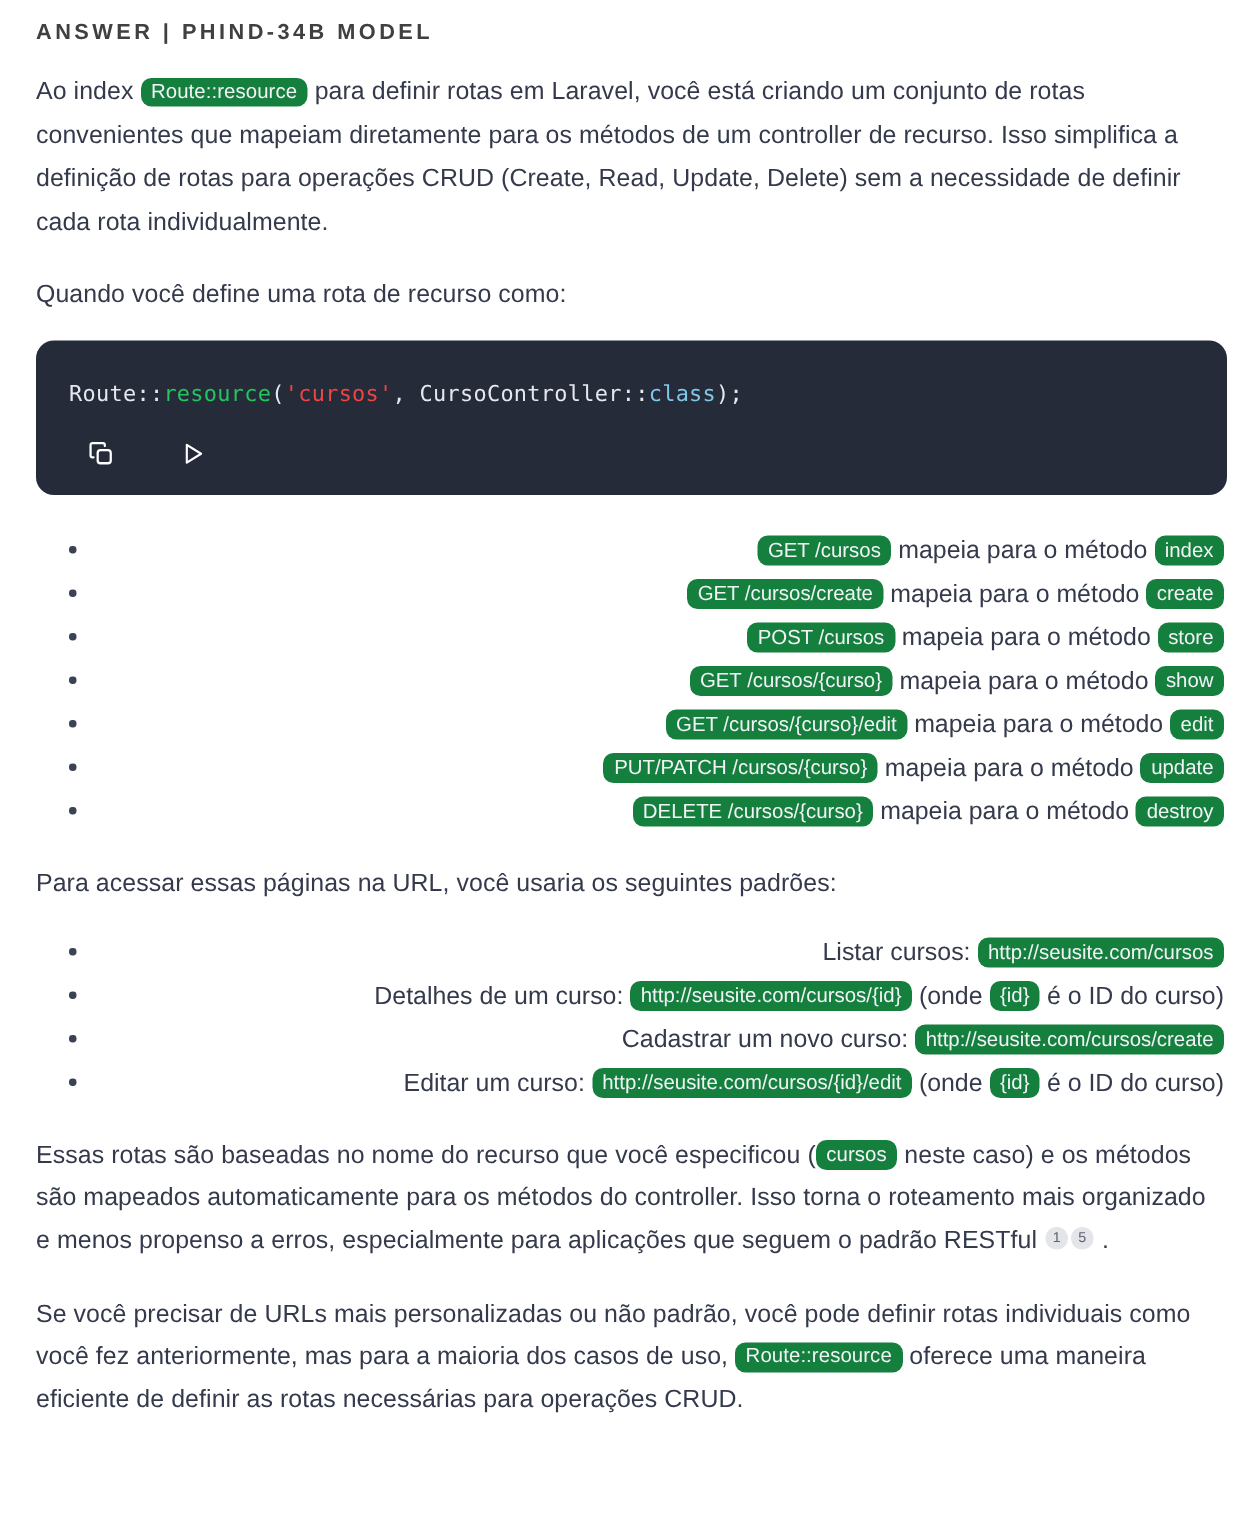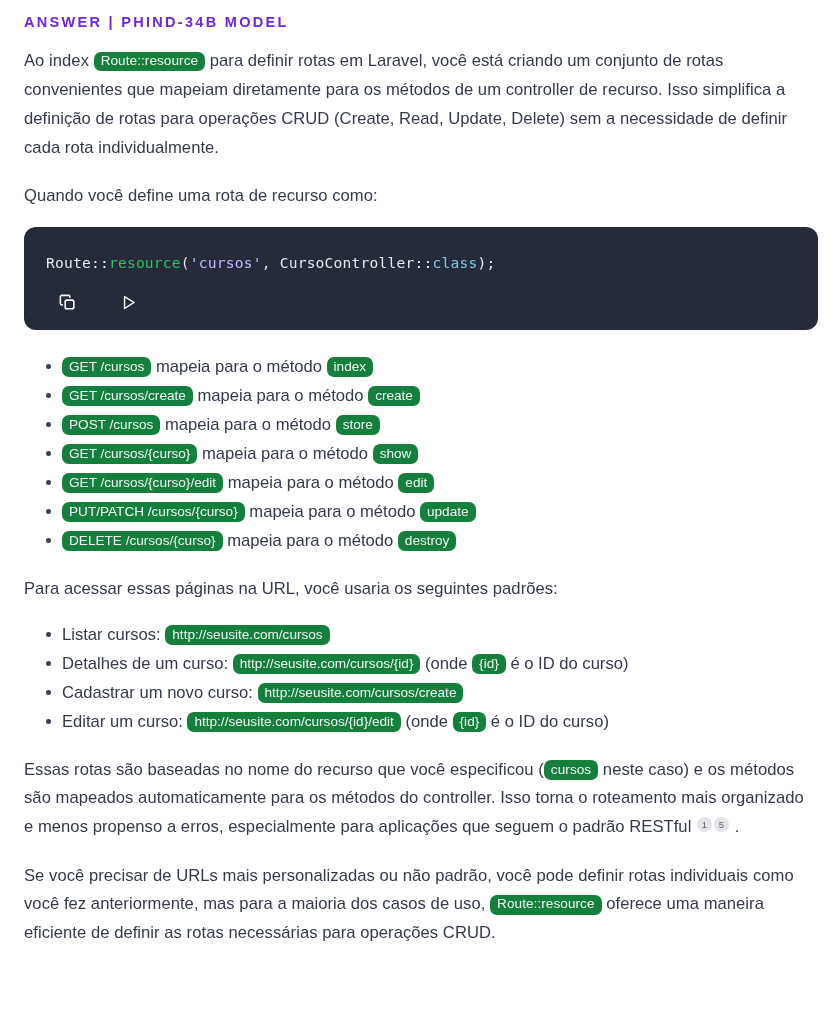--- a/index.html
+++ b/index.html
@@ -21,21 +21,21 @@
     padding: 14px 20px 0 24px;
     box-sizing: border-box;
     width: 836px;
   }
 
   
   .answer-header {
     font-size: 14.5px;
     font-weight: bold;
     letter-spacing: 2.3px;
-    color: #6d28d9;
+    color: #404040;
     margin: 0 0 16px 0;
     line-height: 1.2;
   }
 
   
   p.para {
     font-size: 16.6px;
     line-height: 28.7px;
     margin: 0 0 20px 0;
     color: #343a4c;
@@ -69,21 +69,21 @@
   .codeline {
     font-family: "DejaVu Sans Mono", "Liberation Mono", monospace;
     font-size: 14.6px;
     line-height: 20px;
     color: #e6e8ef;
     white-space: pre;
     letter-spacing: 0.2px;
   }
   .tok-plain  { color: #e6e8ef; }
   .tok-fn     { color: #22c55e; }
-  .tok-str    { color: #c4b5fd; }
+  .tok-str    { color: #ef4444; }
   .tok-kw     { color: #7fc8e8; }
   .tok-punct  { color: #e6e8ef; }
 
   .code-actions {
     display: flex;
     align-items: center;
     gap: 39px;
     margin-top: 19px;
     padding-left: 10px;
   }
@@ -103,20 +103,21 @@
     padding: 0 0 0 38px;
     list-style: none;
   }
   ul.blist li {
     position: relative;
     font-size: 16.6px;
     line-height: 29px;
     color: #343a4c;
     margin: 0;
     padding: 0;
+    text-align: right;
   }
   ul.blist li::before {
     content: "";
     position: absolute;
     left: -16px;
     top: 12.5px;
     width: 4.6px;
     height: 4.6px;
     border-radius: 50%;
     background: #3b4256;

